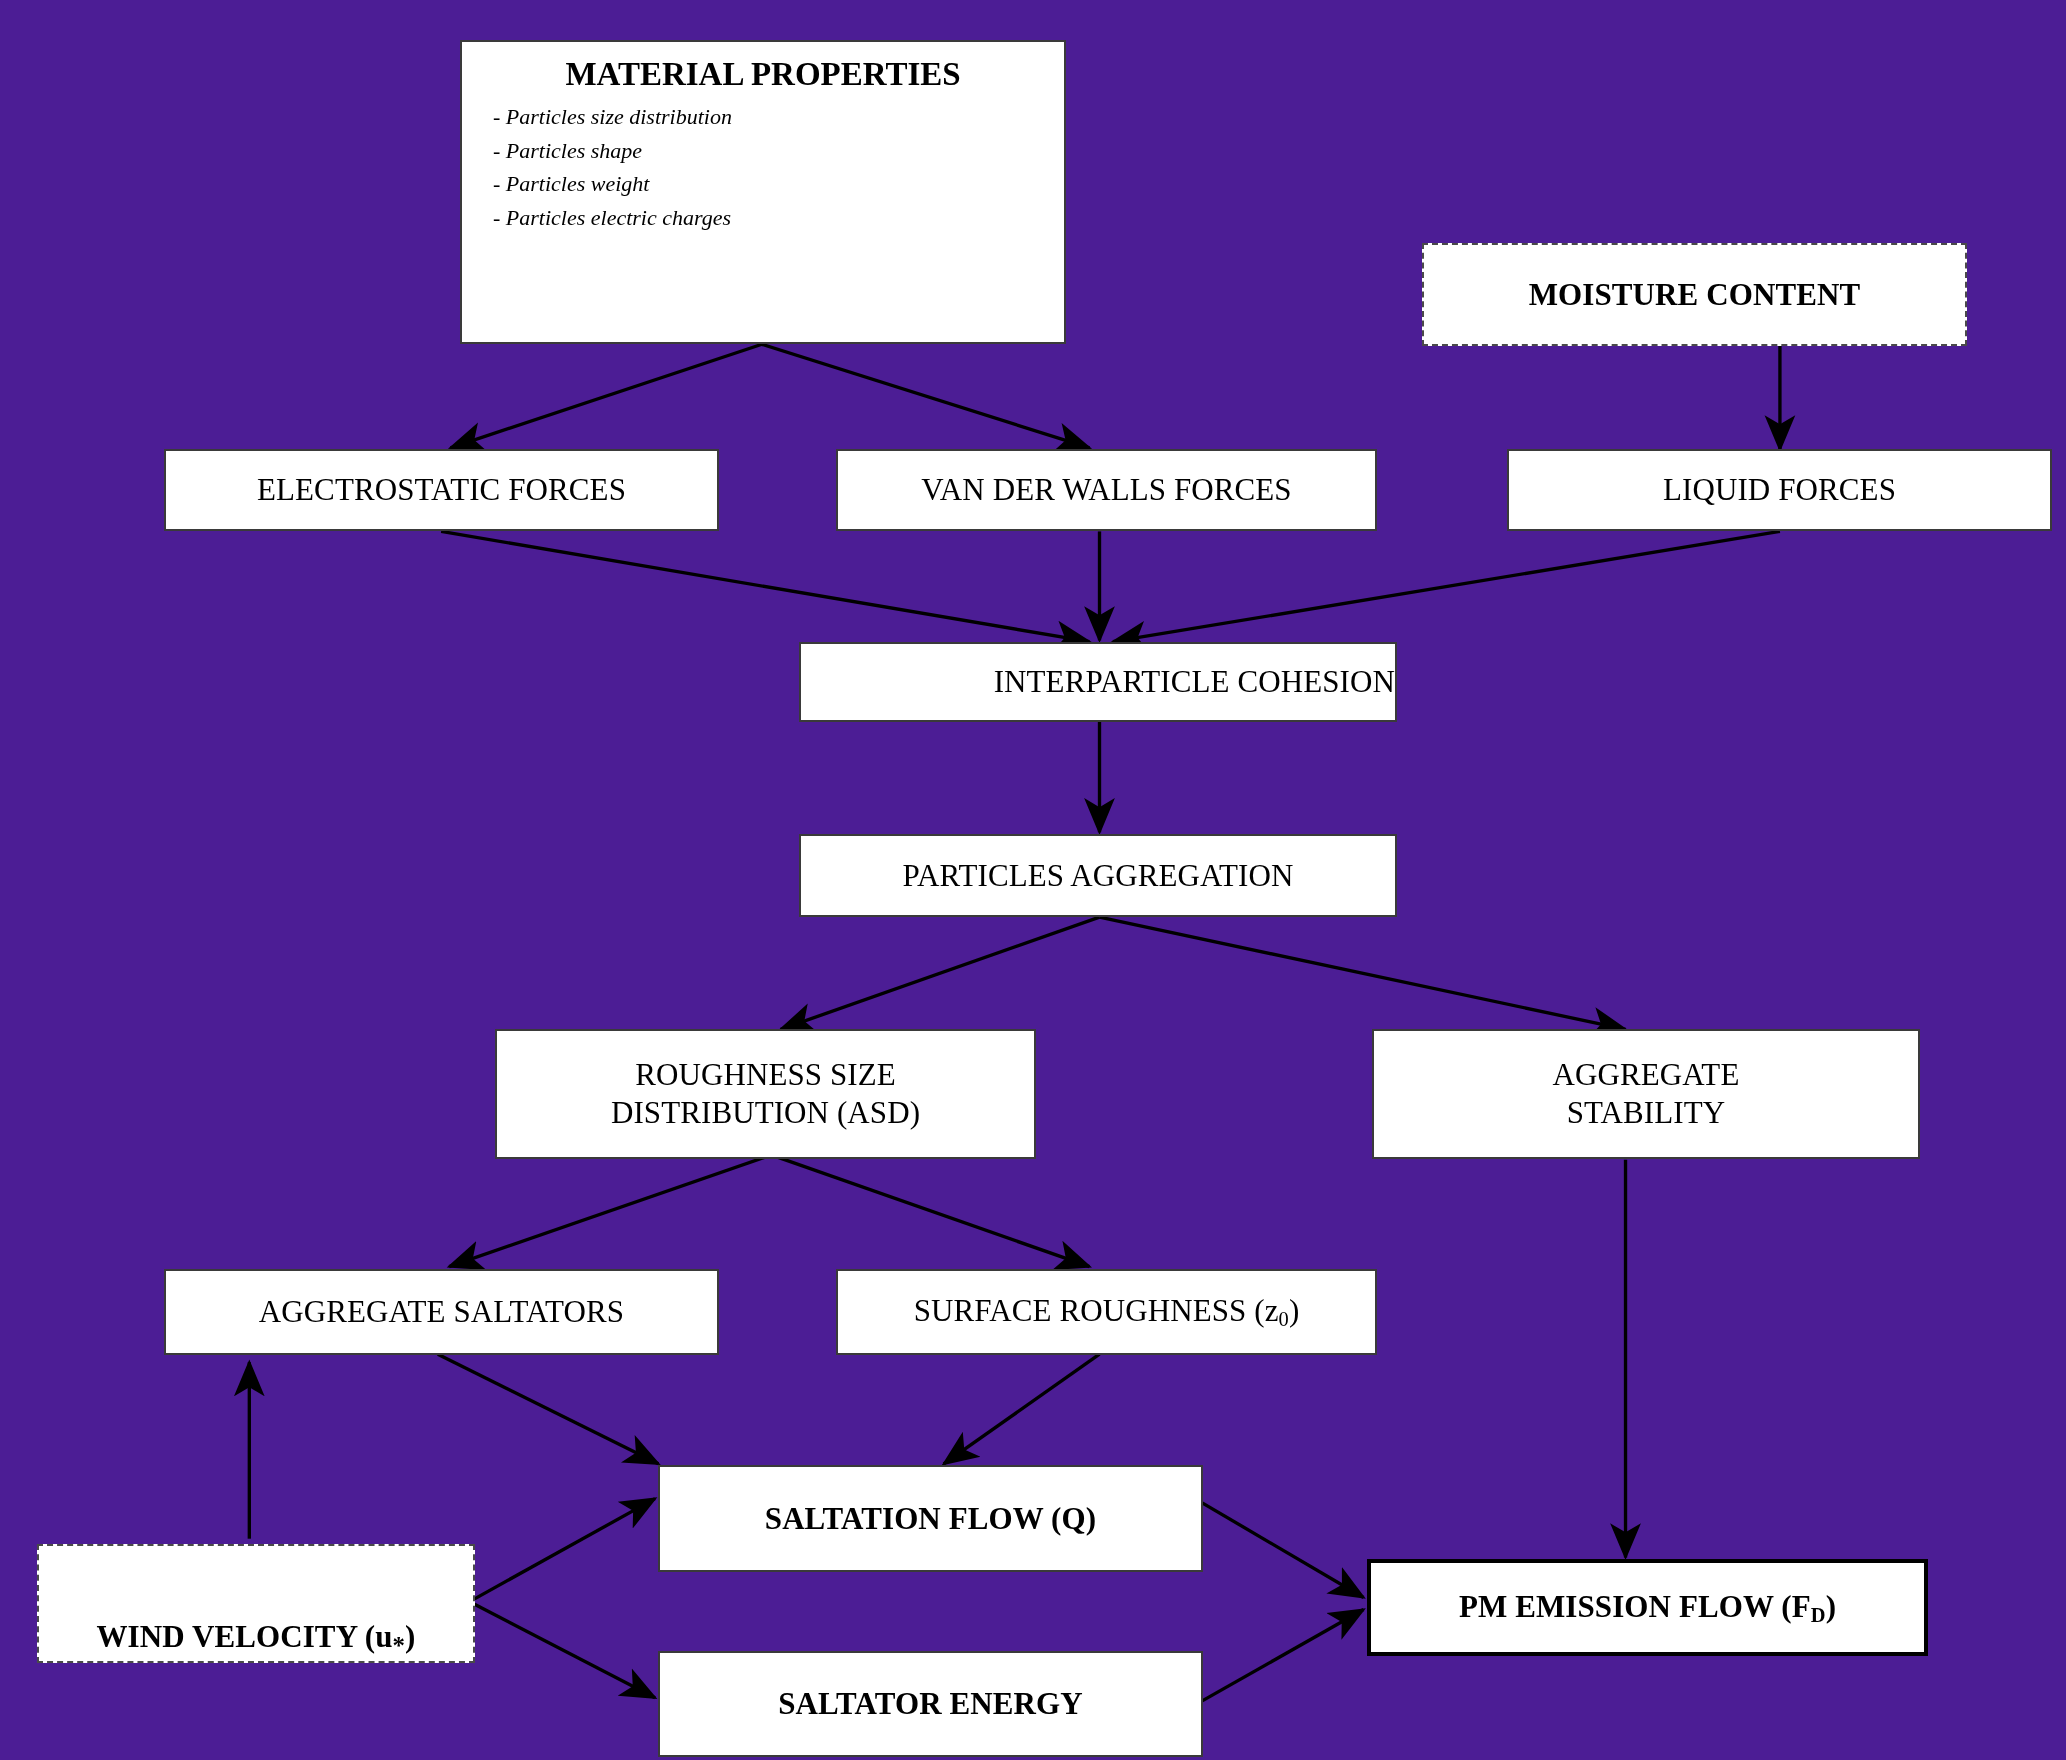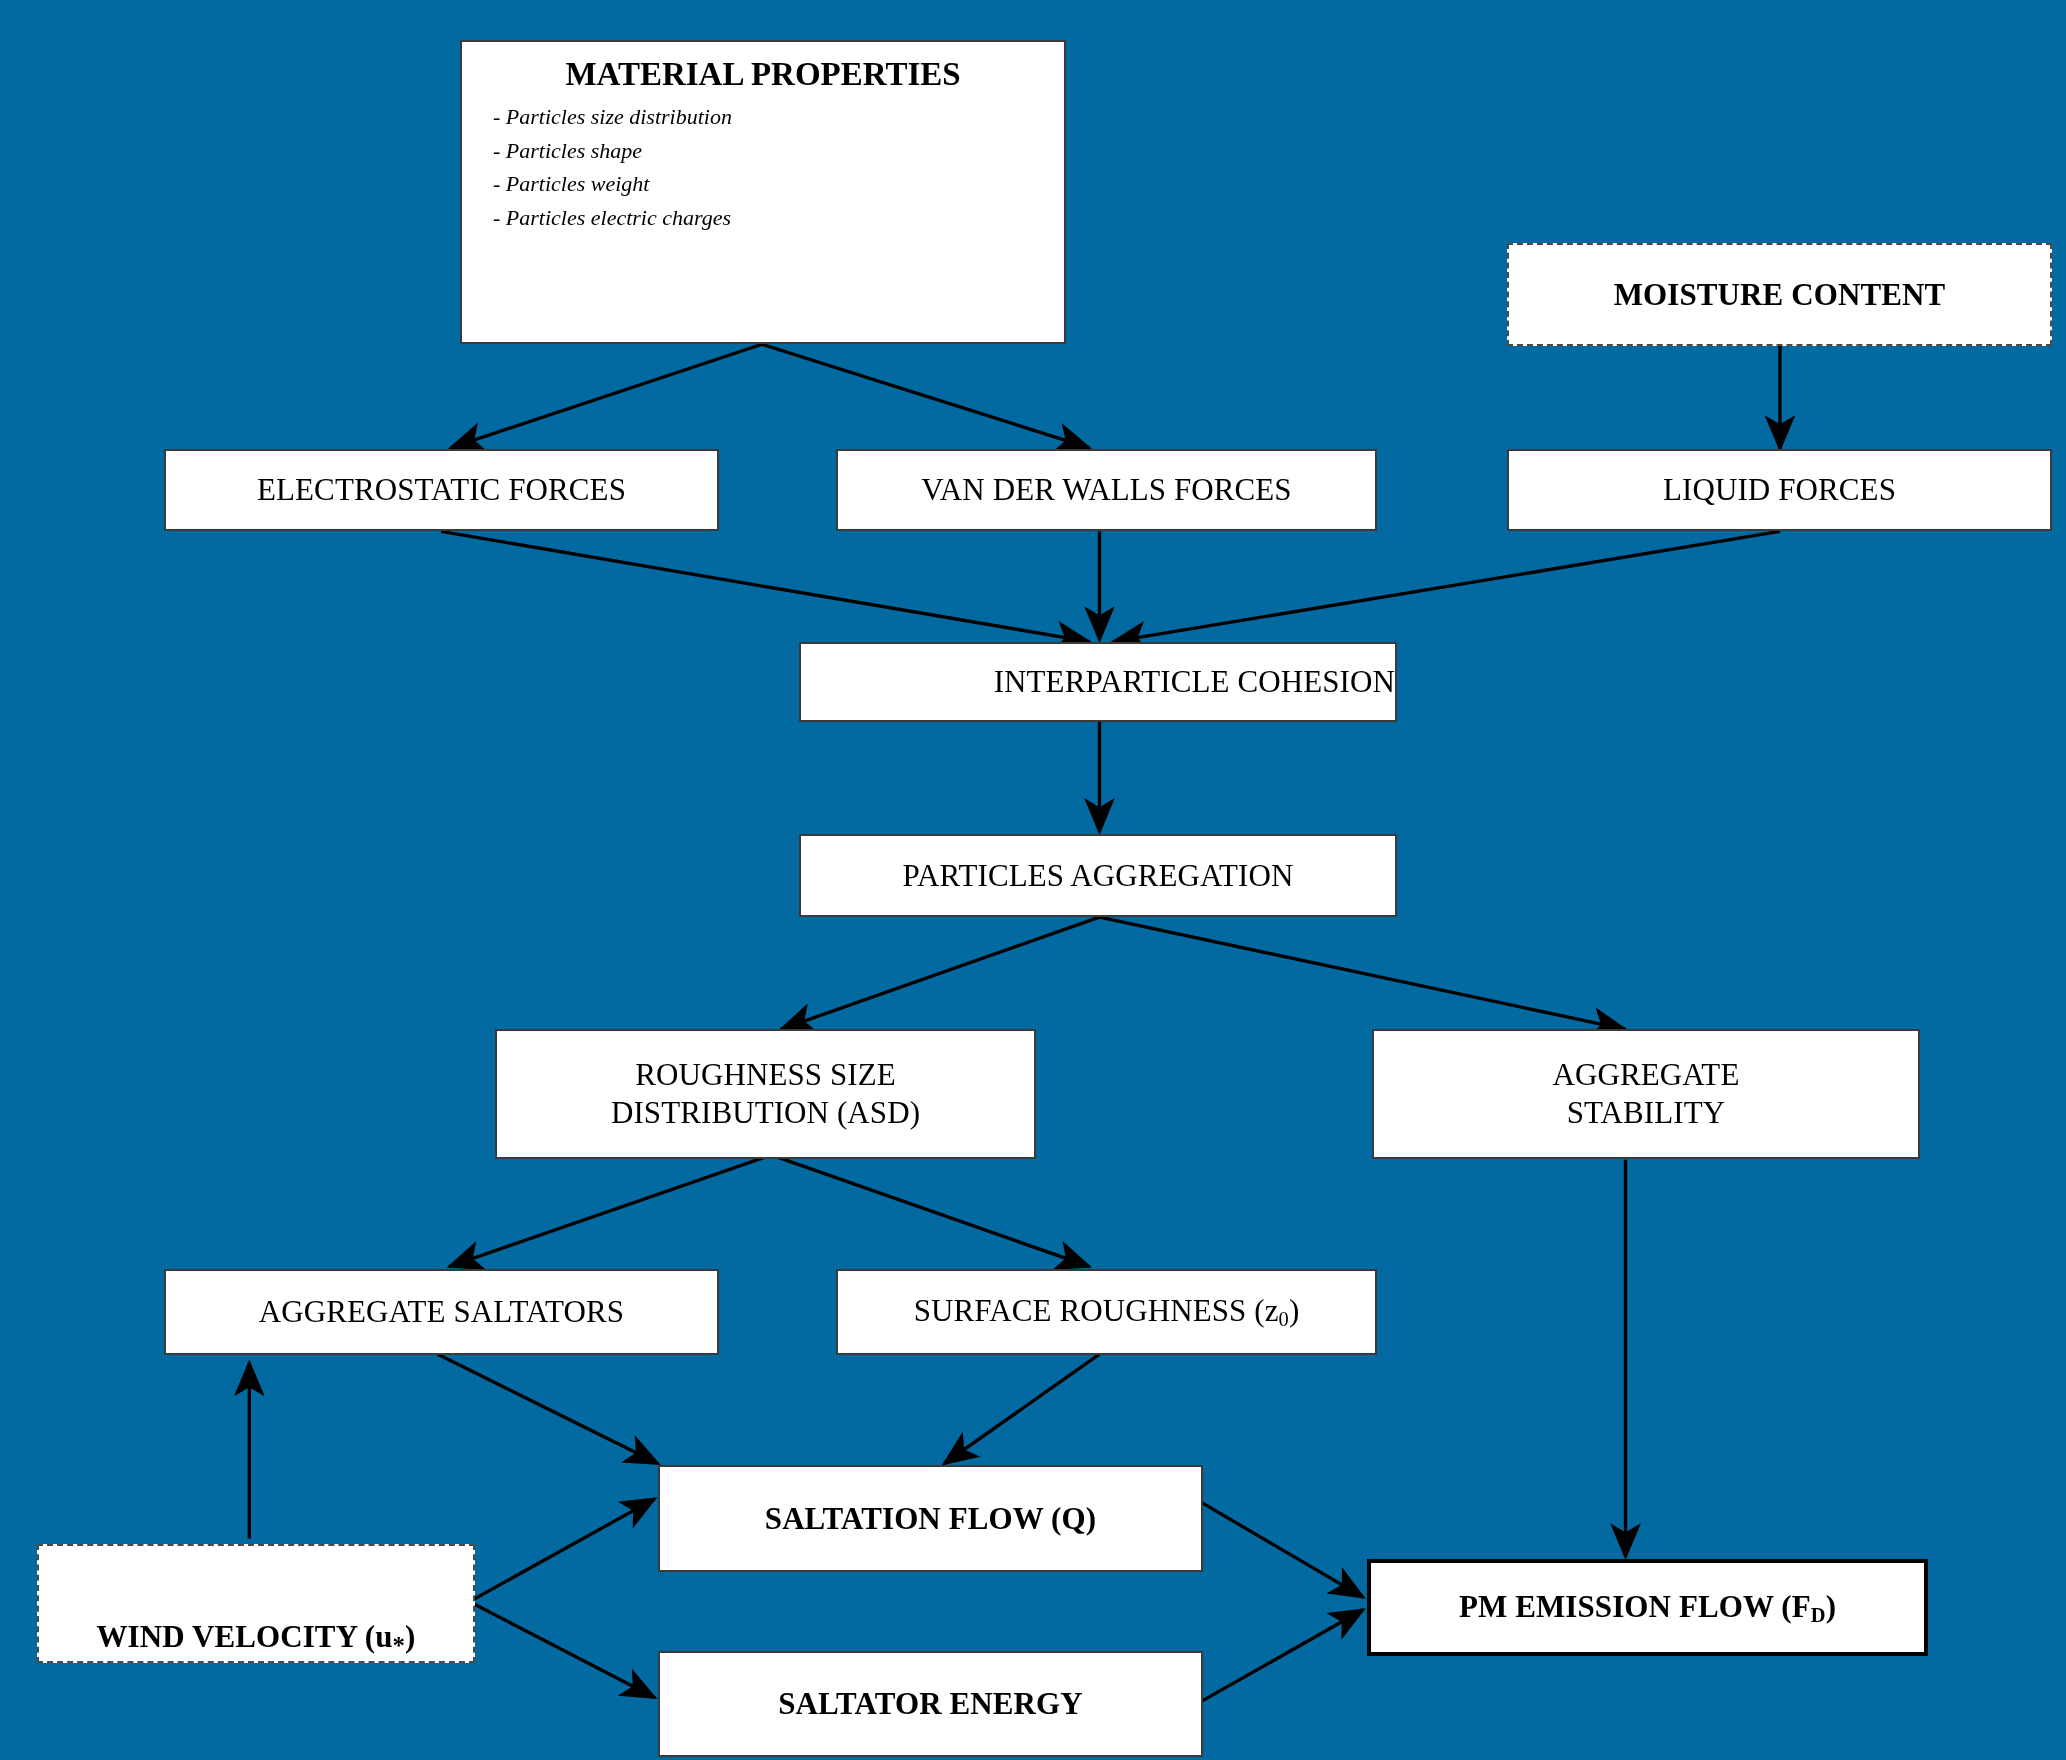--- a/index.html
+++ b/index.html
@@ -10,21 +10,21 @@
   body {
     width: 2066px;
     height: 1760px;
     font-family: "Liberation Serif", "DejaVu Serif", serif;
     overflow: hidden;
   }
   #diagram-root {
     position: relative;
     width: 2066px;
     height: 1760px;
-    background: #0369a1;
+    background: #4c1d95;
   }
   svg.flow-canvas {
     position: absolute;
     top: 0; left: 0;
     width: 2066px;
     height: 1760px;
     display: block;
   }
   .node-box {
     position: absolute;
@@ -134,21 +134,21 @@
   </svg>
 
   <div class="node-box topleft" style="left:460px; top:40px; width:606px; height:304px;">
     <div class="mp-title">MATERIAL PROPERTIES</div>
     <div class="mp-item">- Particles size distribution</div>
     <div class="mp-item">- Particles shape</div>
     <div class="mp-item">- Particles weight</div>
     <div class="mp-item">- Particles electric charges</div>
   </div>
 
-  <div class="node-box dashed" style="left:1507px; top:243px; width:545px; height:103px;">
+  <div class="node-box dashed" style="left:1422px; top:243px; width:545px; height:103px;">
     <div class="node-label bold">MOISTURE CONTENT</div>
   </div>
 
   <div class="node-box" style="left:164px; top:449px; width:555px; height:82px;">
     <div class="node-label">ELECTROSTATIC FORCES</div>
   </div>
 
   <div class="node-box" style="left:836px; top:449px; width:541px; height:82px;justify-content:center;">
     <div class="node-label">VAN DER WALLS FORCES</div>
   </div>

